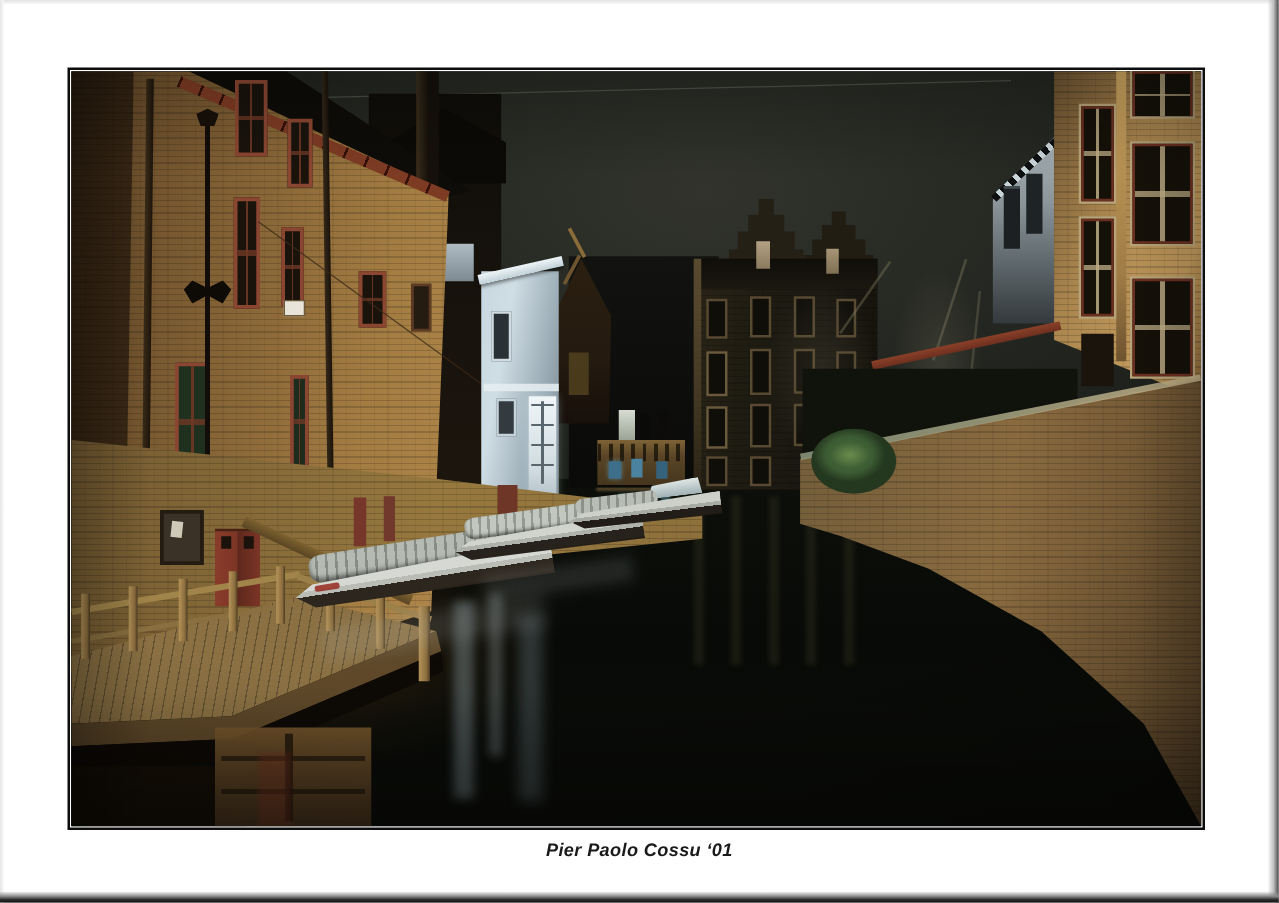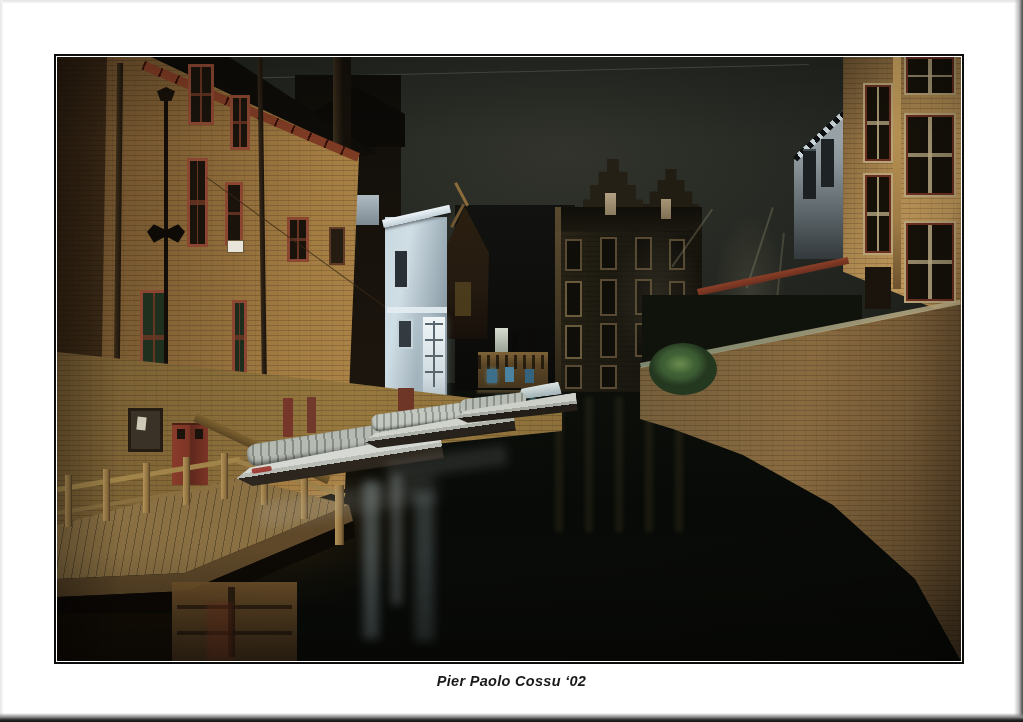--- a/index.html
+++ b/index.html
@@ -211,13 +211,13 @@
       <div class="abs" style="left:0;top:13px;width:122px;height:20px;background:linear-gradient(180deg,#ccd0c9 0 40%,#a7aba3 40% 55%,#221d16 55% 85%,#110d08);clip-path:polygon(0 50%,9% 22%,100% 0,100% 92%,9% 84%);"></div>
     </div>
     <div class="abs" style="left:200px;top:432px;width:180px;height:26px;background:rgba(185,195,195,.16);transform:rotate(-9deg);filter:blur(6px);"></div>
     <div class="abs" style="left:330px;top:396px;width:120px;height:20px;background:rgba(190,200,200,.14);transform:rotate(-8deg);filter:blur(5px);"></div>
 
     <div class="abs" style="inset:0;background:radial-gradient(120% 95% at 38% 30%,transparent 55%,rgba(0,0,0,.34) 100%);pointer-events:none;"></div>
     <div class="abs" style="inset:0;background:linear-gradient(180deg,rgba(0,0,0,.20),transparent 14%,transparent 82%,rgba(0,0,0,.30)),linear-gradient(90deg,rgba(0,0,0,.28),transparent 7%,transparent 94%,rgba(0,0,0,.18));pointer-events:none;"></div>
   </div>
 </div>
 
-<div class="abs caption">Pier Paolo Cossu ‘02</div>
+<div class="abs caption">Pier Paolo Cossu ‘01</div>
 
 </body></html>

